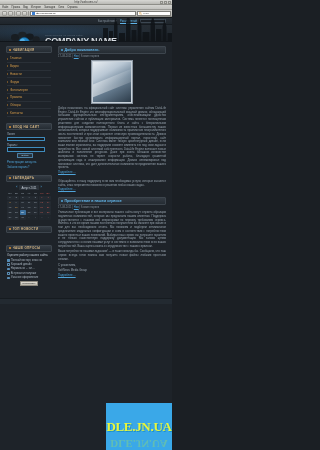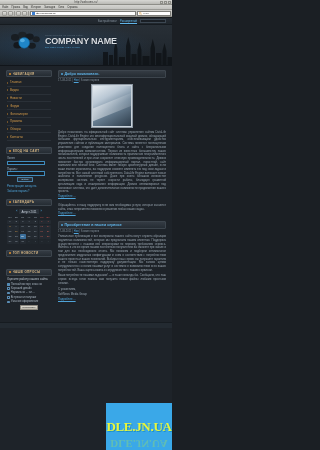--- a/index.html
+++ b/index.html
@@ -48,21 +48,21 @@
   .search-ico { width:3px; height:3px; flex:none; }
   .search-text { font-size:2.5px; color:#666; white-space:nowrap; overflow:hidden; }
 
   
   .page { position:absolute; top:18px; left:0; width:172px; height:432px;
           background:#1e2329; overflow:hidden; }
   .page-inner { width:172px; }
 
   
   .site-header {
-    height:48px; position:relative; overflow:hidden;
+    height:24px; position:relative; overflow:hidden;
     background:
       radial-gradient(ellipse at 30% 60%, rgba(45,120,190,.22), transparent 60%),
       linear-gradient(#2a3138 0%, #232a31 55%, #1c2228 100%);
     border-bottom:1px solid #11151a;
   }
   .topbar {
     position:absolute; top:0; left:0; right:0; height:7px;
     background:linear-gradient(#262d34,#1f252b);
     display:flex; align-items:center; justify-content:flex-end; gap:3px;
     padding-right:6px; border-bottom:1px solid #161b20;

